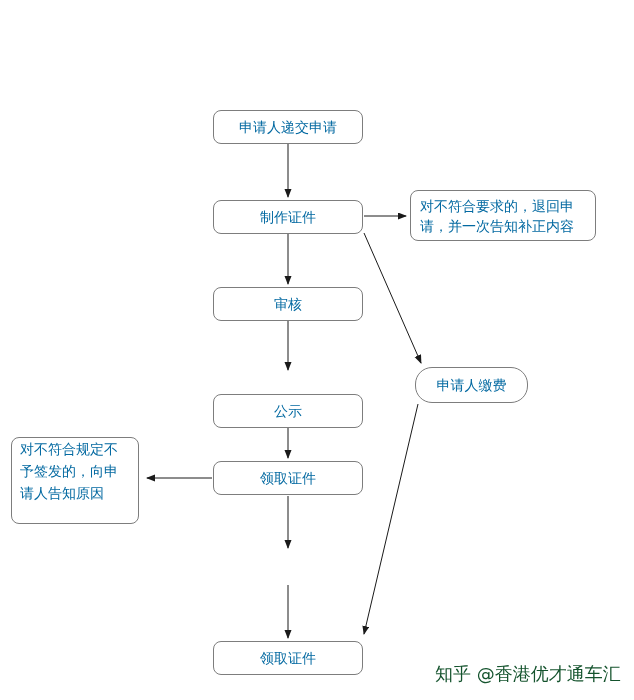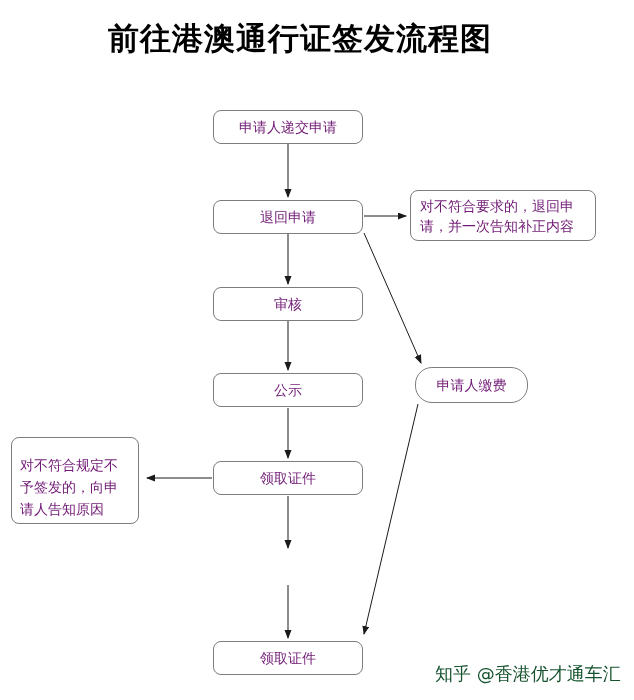--- a/index.html
+++ b/index.html
@@ -26,21 +26,21 @@
     color: #000000;
     letter-spacing: 1px;
     margin: 0;
   }
   .node {
     position: absolute;
     box-sizing: border-box;
     background: #ffffff;
     border: 1px solid #7d7d7d;
     border-radius: 8px;
-    color: #701a75;
+    color: #0369a1;
     font-size: 14px;
     display: flex;
     align-items: center;
     justify-content: center;
     text-align: center;
     line-height: 1.45;
     z-index: 2;
   }
   .node.main { left: 213px; width: 150px; height: 34px; }
   .node.side-wide {
@@ -48,21 +48,21 @@
     display: block;
     text-align: left;
     padding: 5px 9px;
     line-height: 20px;
   }
   .node.side-pay { left: 415px; top: 367px; width: 113px; height: 36px; border-radius: 17px; }
   .node.side-left {
     left: 11px; top: 437px; width: 128px; height: 87px;
     display: block;
     text-align: left;
-    padding: 16px 8px;
+    padding: 0 8px;
     line-height: 22px;
     box-sizing: border-box;
   }
   svg.connectors {
     position: absolute;
     top: 0; left: 0;
     width: 634px; height: 700px;
     z-index: 1;
   }
   svg.connectors line { stroke: #1a1a1a; stroke-width: 1; }
@@ -74,44 +74,43 @@
     color: #14532d;
     text-shadow: 1px 1px 0 #ffffff;
     white-space: nowrap;
   }
 </style>
 </head>
 <body>
 
 <div class="canvas">
 
-  <h1 class="title">前往港澳通行证签发流程图</h1>
 
   <svg class="connectors" viewBox="0 0 634 700" xmlns="http://www.w3.org/2000/svg">
     <defs>
       <marker id="arrow" markerUnits="userSpaceOnUse" markerWidth="10" markerHeight="8" refX="8" refY="3.5" orient="auto">
         <path d="M0,0 L9,3.5 L0,7 Z" fill="#1a1a1a"></path>
       </marker>
     </defs>
     <line x1="288" y1="144" x2="288" y2="197" marker-end="url(#arrow)"></line>
     <line x1="288" y1="234" x2="288" y2="284" marker-end="url(#arrow)"></line>
     <line x1="288" y1="321" x2="288" y2="370" marker-end="url(#arrow)"></line>
     <line x1="288" y1="408" x2="288" y2="458" marker-end="url(#arrow)"></line>
     <line x1="288" y1="496" x2="288" y2="548" marker-end="url(#arrow)"></line>
     <line x1="288" y1="585" x2="288" y2="638" marker-end="url(#arrow)"></line>
     <line x1="364" y1="216" x2="406" y2="216" marker-end="url(#arrow)"></line>
     <line x1="364" y1="233" x2="421" y2="363" marker-end="url(#arrow)"></line>
     <line x1="418" y1="404" x2="364" y2="634" marker-end="url(#arrow)"></line>
     <line x1="212" y1="478" x2="147" y2="478" marker-end="url(#arrow)"></line>
   </svg>
 
   <div class="node main" style="top:110px">申请人递交申请</div>
-  <div class="node main" style="top:200px">退回申请</div>
+  <div class="node main" style="top:200px">制作证件</div>
   <div class="node main" style="top:287px">审核</div>
-  <div class="node main" style="top:373px">公示</div>
+  <div class="node main" style="top:394px">公示</div>
   <div class="node main" style="top:461px">领取证件</div>
   <div class="node side-wide">对不符合要求的，退回申请，并一次告知补正内容</div>
 
   <div class="node main" style="top:641px">领取证件</div>
   <div class="node side-pay">申请人缴费</div>
   <div class="node side-left">对不符合规定不予签发的，向申请人告知原因</div>
 
   <div class="watermark">知乎 @香港优才通车汇</div>
 
 </div>

